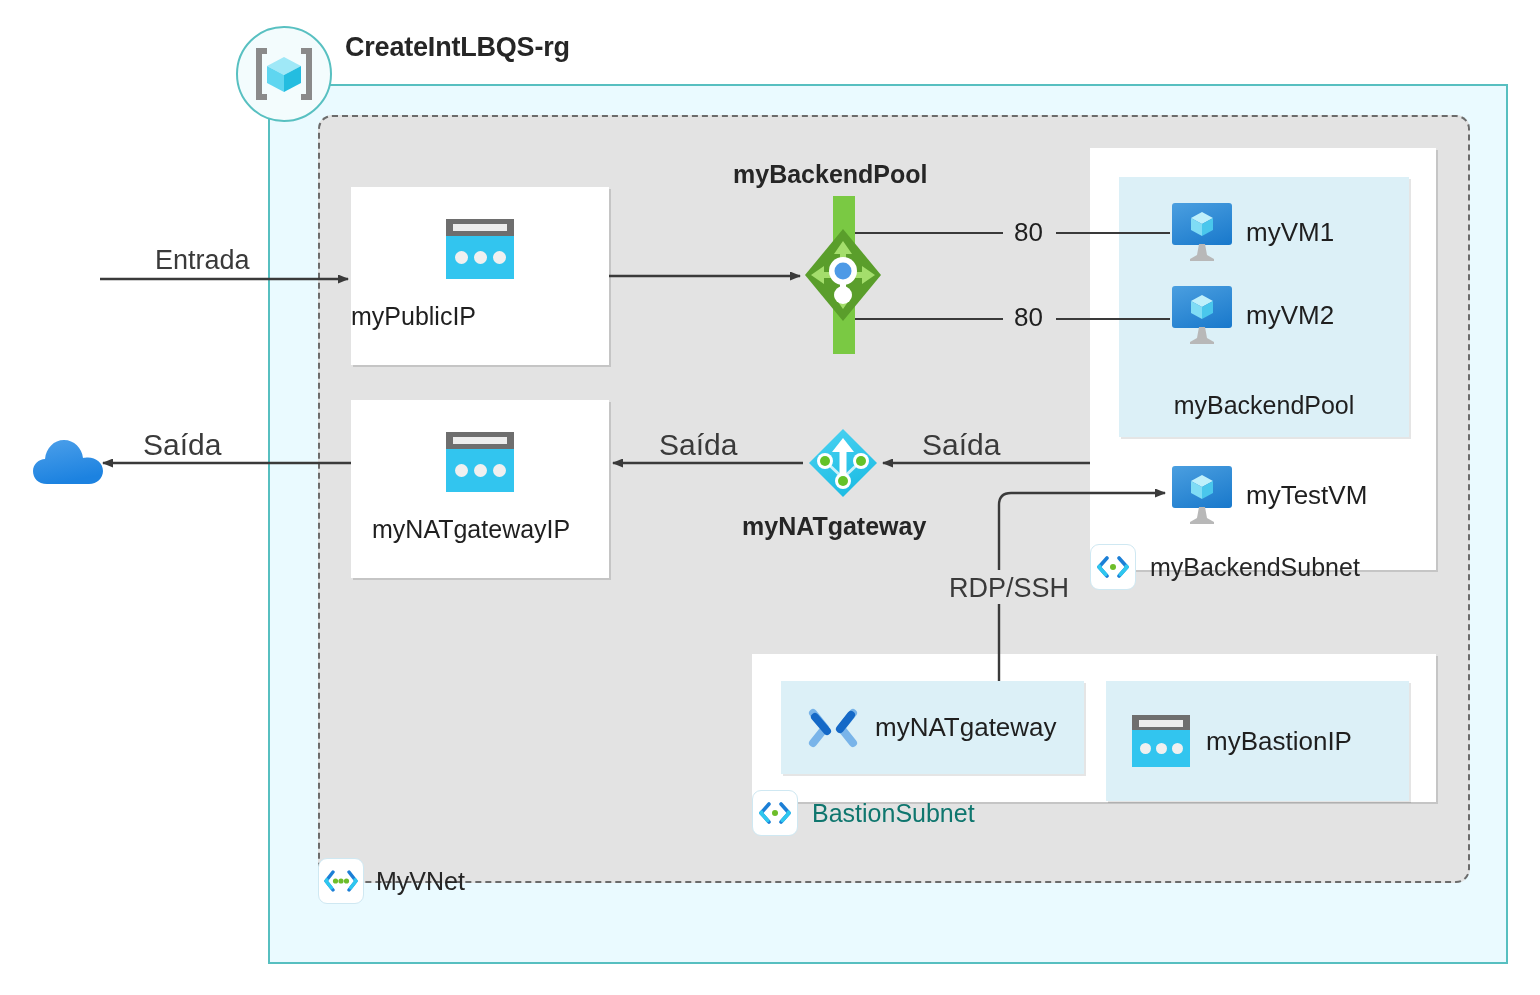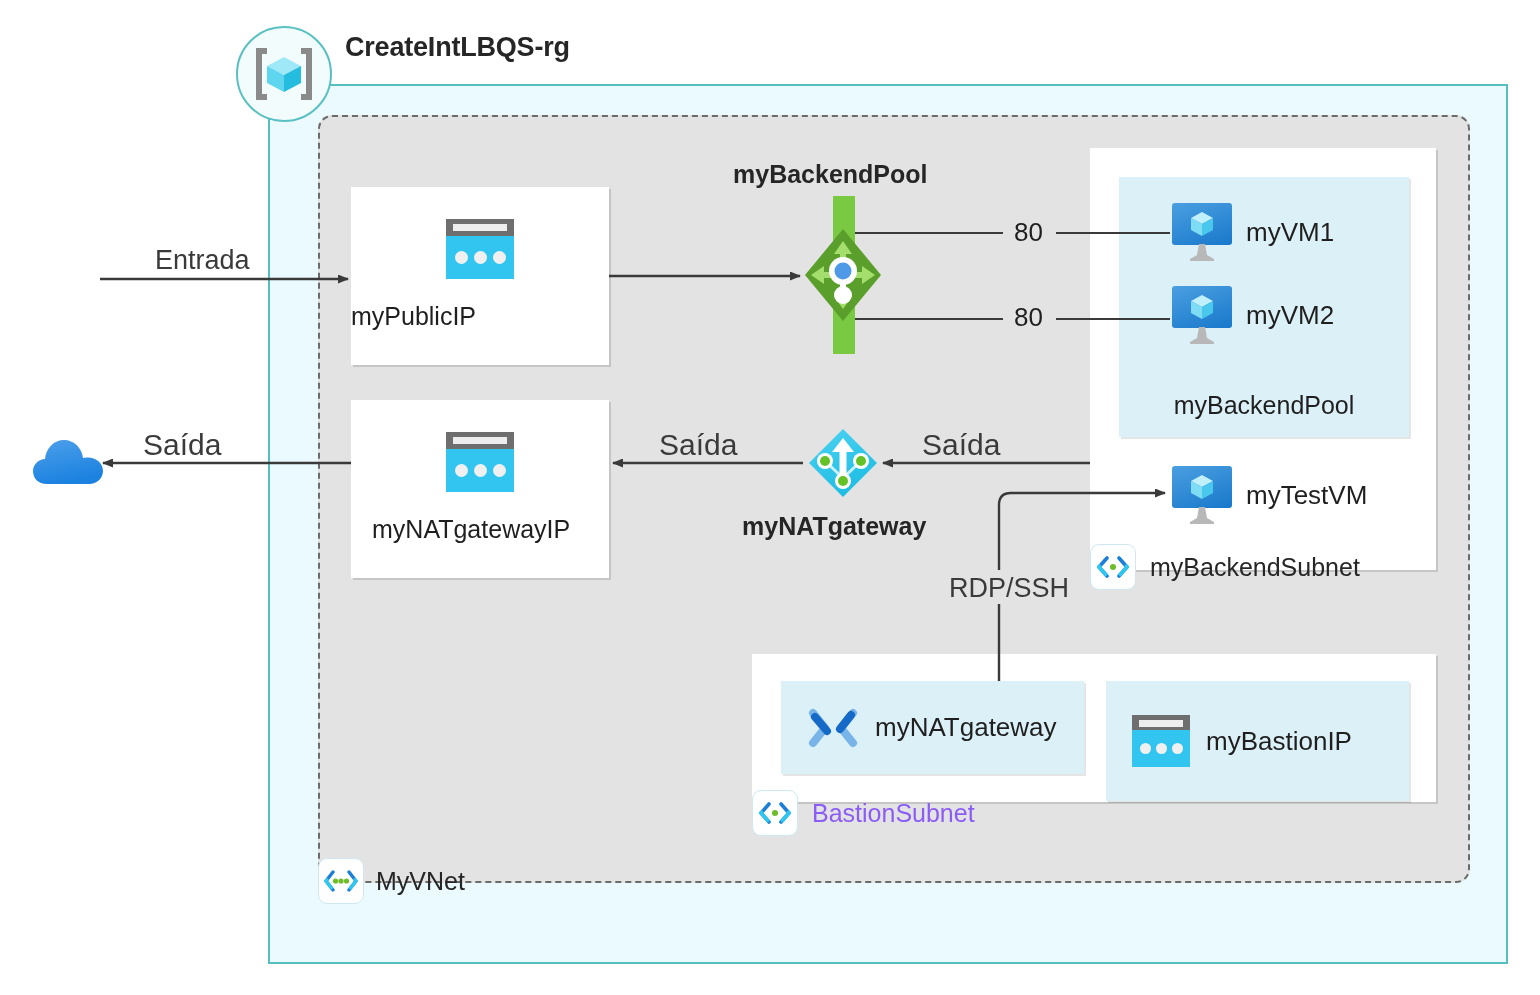--- a/index.html
+++ b/index.html
@@ -230,21 +230,21 @@
     white-space: nowrap;
   }
   .bastion-tag {
     position: absolute;
     left: 752px; top: 790px;
     display: flex;
     align-items: center;
     gap: 14px;
     z-index: 7;
   }
-  .bastion-tag .label { font-size: 25px; color: #8b5cf6; white-space: nowrap; }
+  .bastion-tag .label { font-size: 25px; color: #0f766e; white-space: nowrap; }
 
   .backend-tag {
     position: absolute;
     left: 1090px; top: 544px;
     display: flex;
     align-items: center;
     gap: 14px;
     z-index: 7;
   }
   .backend-tag .label { font-size: 25px; color: #262626; white-space: nowrap; }

